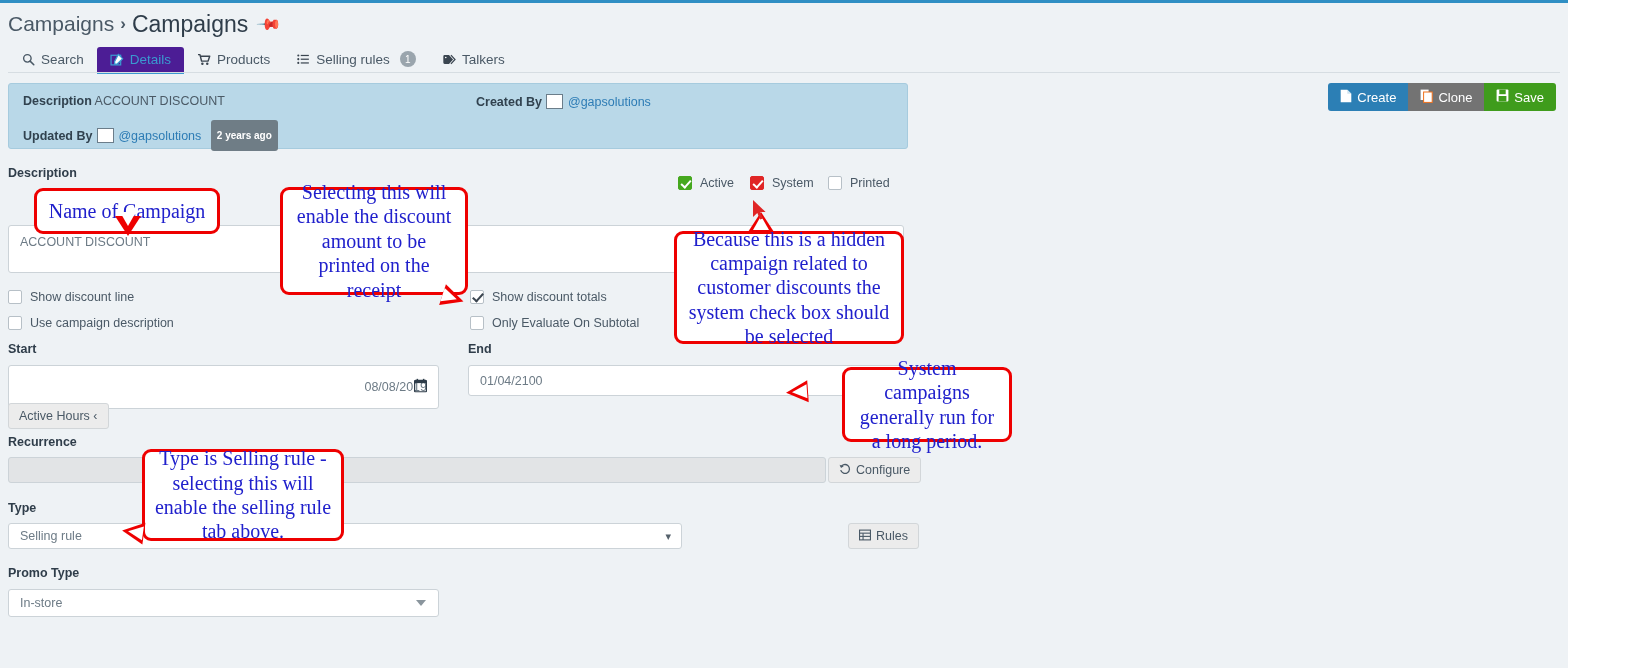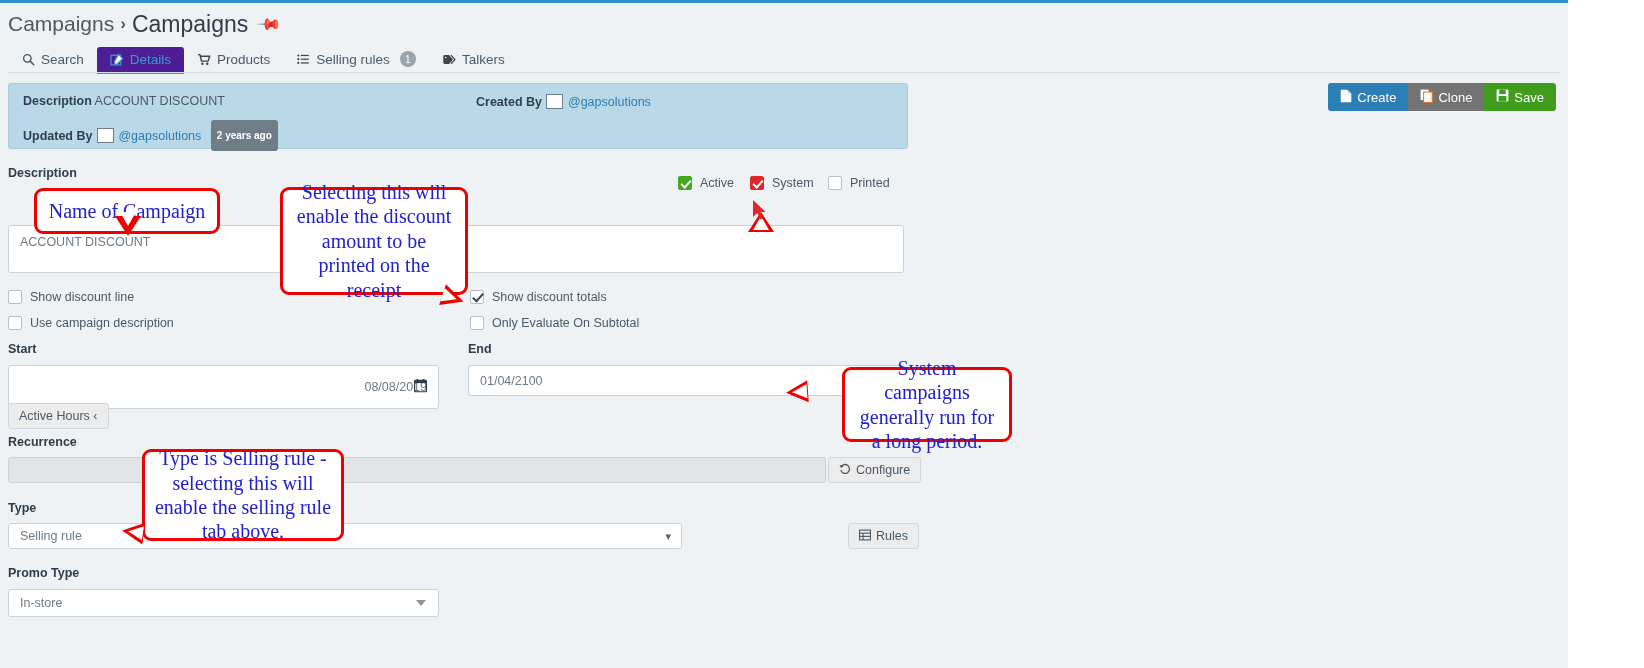--- a/index.html
+++ b/index.html
@@ -349,20 +349,23 @@
   </div>
 
   <div class="callout" style="left:280px; top:184px; width:188px; height:108px;">
     <span>Selecting this will enable the discount amount to be printed on the receipt</span>
   </div>
   <div class="tail" style="left:442px; top:284px; transform:rotate(18deg);">
     <div class="tail-right-outer"></div>
       <div class="tail-right-inner"></div>
   </div>
 
+  <div class="callout" style="left:674px; top:228px; width:230px; height:113px;">
+    <span>Because this is a hidden campaign related to customer discounts the system check box should be selected</span>
+  </div>
   <div class="tail" style="left:748px; top:209px;">
     <div class="tail-up-outer"></div>
       <div class="tail-up-inner"></div>
   </div>
 
   <div class="callout" style="left:842px; top:364px; width:170px; height:75px;">
     <span>System campaigns generally run for a long period.</span>
   </div>
   <div class="tail" style="left:786px; top:378px; transform:rotate(-4deg);">
     <div class="tail-left-outer"></div>

